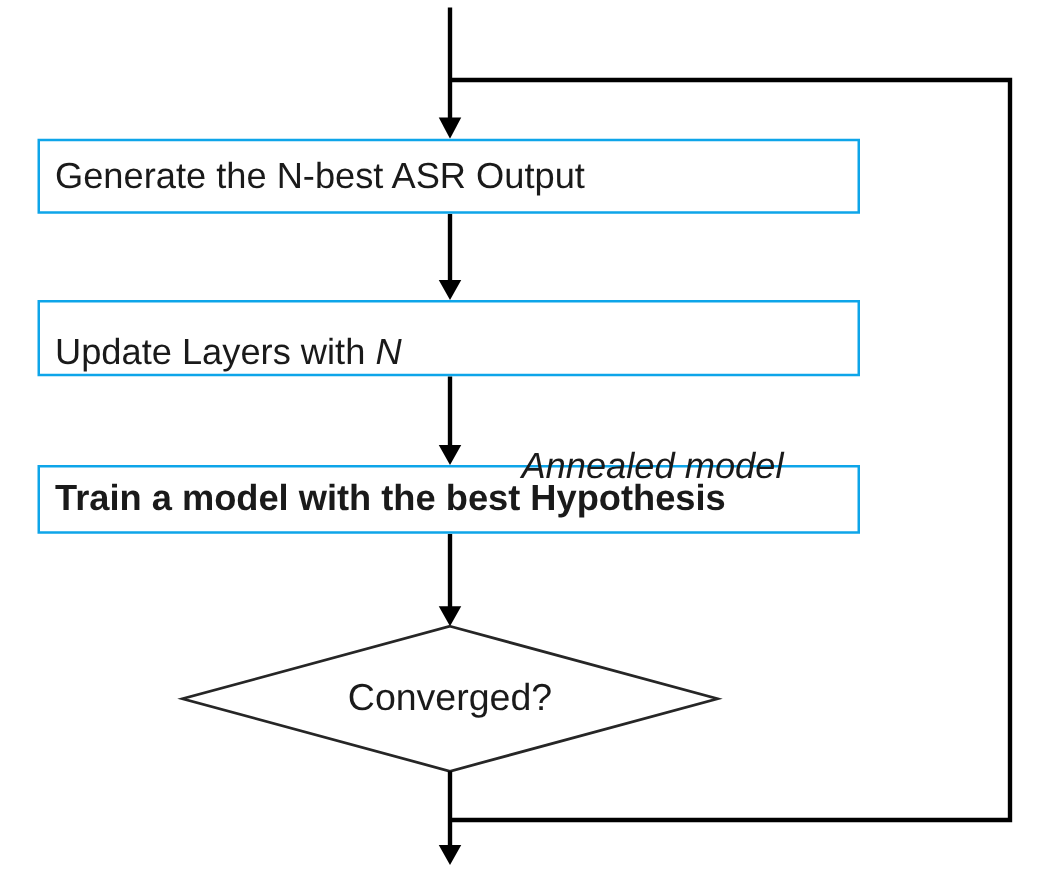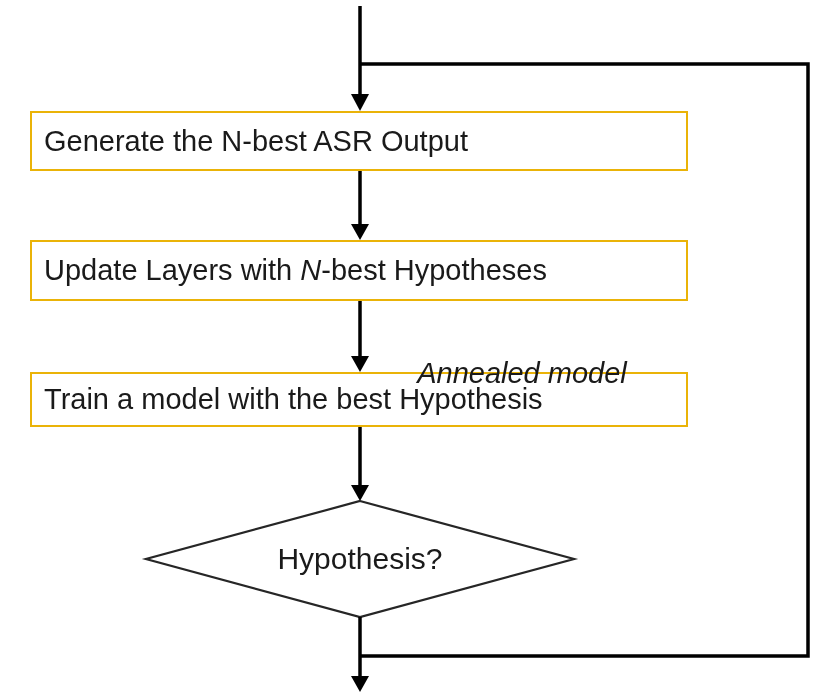--- a/index.html
+++ b/index.html
@@ -20,32 +20,32 @@
     position: absolute;
     left: 0;
     top: 0;
     width: 830px;
     height: 695px;
   }
   .process-box {
     position: absolute;
     left: 30px;
     width: 658px;
-    border: 2px solid #eab308;
+    border: 2px solid #0ea5e9;
     background: #ffffff;
     box-sizing: border-box;
     display: flex;
     align-items: center;
     padding-left: 12px;
     font-size: 29px;
     white-space: pre;
   }
   #box-generate { top: 111px; height: 60px; }
-  #box-update   { top: 240px; height: 61px; }
-  #box-train    { top: 372px; height: 55px; }
+  #box-update   { top: 240px; height: 61px; align-items: flex-end; }
+  #box-train    { top: 372px; height: 55px; font-weight: bold; }
   .edge-label {
     position: absolute;
     left: 386px;
     font-size: 29px;
     white-space: pre;
     line-height: 36px;
   }
   #edge-label-transcripts { top: 187px; }
   #edge-label-annealed    { top: 319px; font-style: italic; }
   #edge-label-adapted     { top: 444px; }
@@ -92,28 +92,28 @@
 
     <line x1="360" y1="617" x2="360" y2="678" stroke="#000000" stroke-width="3.5"></line>
     <polygon points="351,676 369,676 360,692" fill="#000000"></polygon>
   </svg>
 
   <div id="box-generate" class="process-box">
     <span>Generate the N-best ASR Output</span><span class="sans-italic"></span><span></span>
   </div>
 
   <div id="box-update" class="process-box">
-    <span>Update Layers with </span><span class="sans-italic">N</span><span>-best Hypotheses</span>
+    <span>Update Layers with </span><span class="sans-italic">N</span>
   </div>
 
   <div id="box-train" class="process-box">
     <span>Train a model with the best Hypothesis</span><span class="sans-italic"></span><span></span>
   </div>
 
 
   <div id="edge-label-annealed" class="edge-label">
     <span>Annealed model</span>
   </div>
 
 
-  <div id="decision-label">Hypothesis?</div>
+  <div id="decision-label">Converged?</div>
 
 </div>
 
 </body></html>

